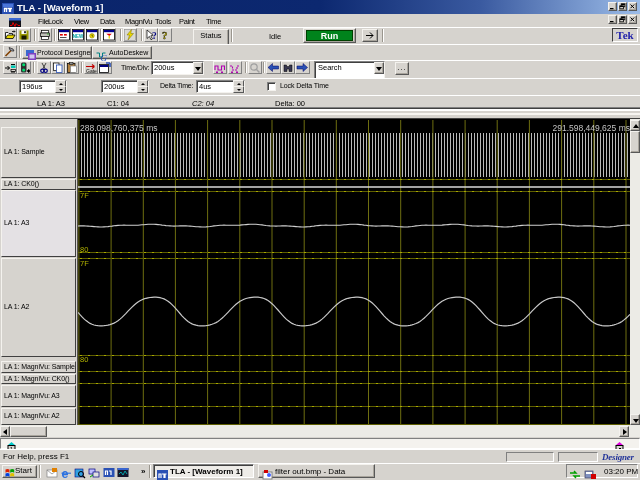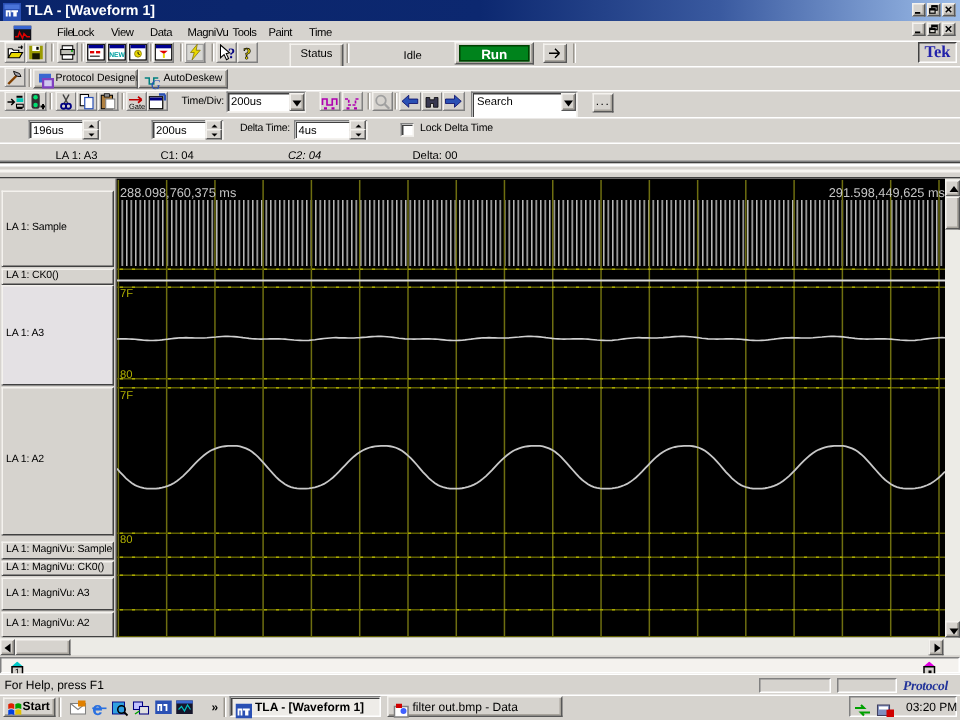--- a/index.html
+++ b/index.html
@@ -435,33 +435,33 @@
       <polygon points="4.5,0 8.5,3.5 0.5,3.5" fill="#e000e0"></polygon>
       <rect x="1" y="3.5" width="7" height="6" fill="#d6d3ce" stroke="#000" stroke-width="1"></rect>
       <rect x="4" y="6" width="2" height="2" fill="#000"></rect>
     </svg>
 </div>
 
 <div class="abs" style="left:0;top:449px;width:640px;height:14px;background:#d6d3ce;border-top:1px solid #fff;"></div>
 <div class="abs t8" style="left:3px;top:452px;">For Help, press F1</div>
 <div class="abs sunken" style="left:506px;top:452px;width:48px;height:10px;"></div>
 <div class="abs sunken" style="left:558px;top:452px;width:40px;height:10px;"></div>
-<div class="abs" style="left:602px;top:452px;color:#223399;font-family:'Liberation Serif',serif;font-weight:bold;font-style:italic;font-size:9px;letter-spacing:-0.2px;white-space:nowrap;">Protocol</div>
+<div class="abs" style="left:602px;top:452px;color:#223399;font-family:'Liberation Serif',serif;font-weight:bold;font-style:italic;font-size:9px;letter-spacing:-0.2px;white-space:nowrap;">Designer</div>
 
 <div class="abs" style="left:0;top:463px;width:640px;height:17px;background:#d6d3ce;border-top:1px solid #fff;"></div>
 <div class="abs btn3d" style="left:2px;top:465px;width:35px;height:13px;">
 <svg width="12" height="12" style="position:absolute;left:1px;top:0px;">
       <g>
         <path d="M1.5 3.5 q2 -1.2 4 0 l0 3.2 q-2 -1.2 -4 0 Z" fill="#e02000"></path>
         <path d="M6.2 3.5 q2 -1.2 4 0 l0 3.2 q-2 -1.2 -4 0 Z" fill="#00a000"></path>
         <path d="M1.5 7.5 q2 -1.2 4 0 l0 3.2 q-2 -1.2 -4 0 Z" fill="#0040e0"></path>
         <path d="M6.2 7.5 q2 -1.2 4 0 l0 3.2 q-2 -1.2 -4 0 Z" fill="#e0c000"></path>
       </g>
     </svg>
-<span style="position:absolute;left:12px;top:0;font-weight:bold;font-size:8px;">Start</span>
+<span style="position:absolute;left:12px;top:0;font-weight:normal;font-size:8px;">Start</span>
 </div>
 <div class="abs sep" style="left:39px;top:465px;height:13px;"></div>
 <div class="abs" style="left:46px;top:465px;width:12px;height:12px;"><svg width="12" height="12">
       <rect x="1" y="3" width="10" height="7" fill="#fff" stroke="#808080" stroke-width="0.7"></rect>
       <path d="M1 3 L6 7 L11 3" stroke="#808080" stroke-width="0.7" fill="none"></path>
       <rect x="6" y="1" width="5" height="4" fill="#e08000"></rect>
     </svg></div>
 <div class="abs" style="left:60px;top:465px;width:12px;height:12px;"><svg width="12" height="12">
       <text x="1.5" y="10.5" font-size="12.5" font-weight="bold" fill="#2a70e0" font-family="Liberation Sans">e</text>
       <path d="M1.5 6.2 h9.5" stroke="#2a70e0" stroke-width="1.1"></path>

